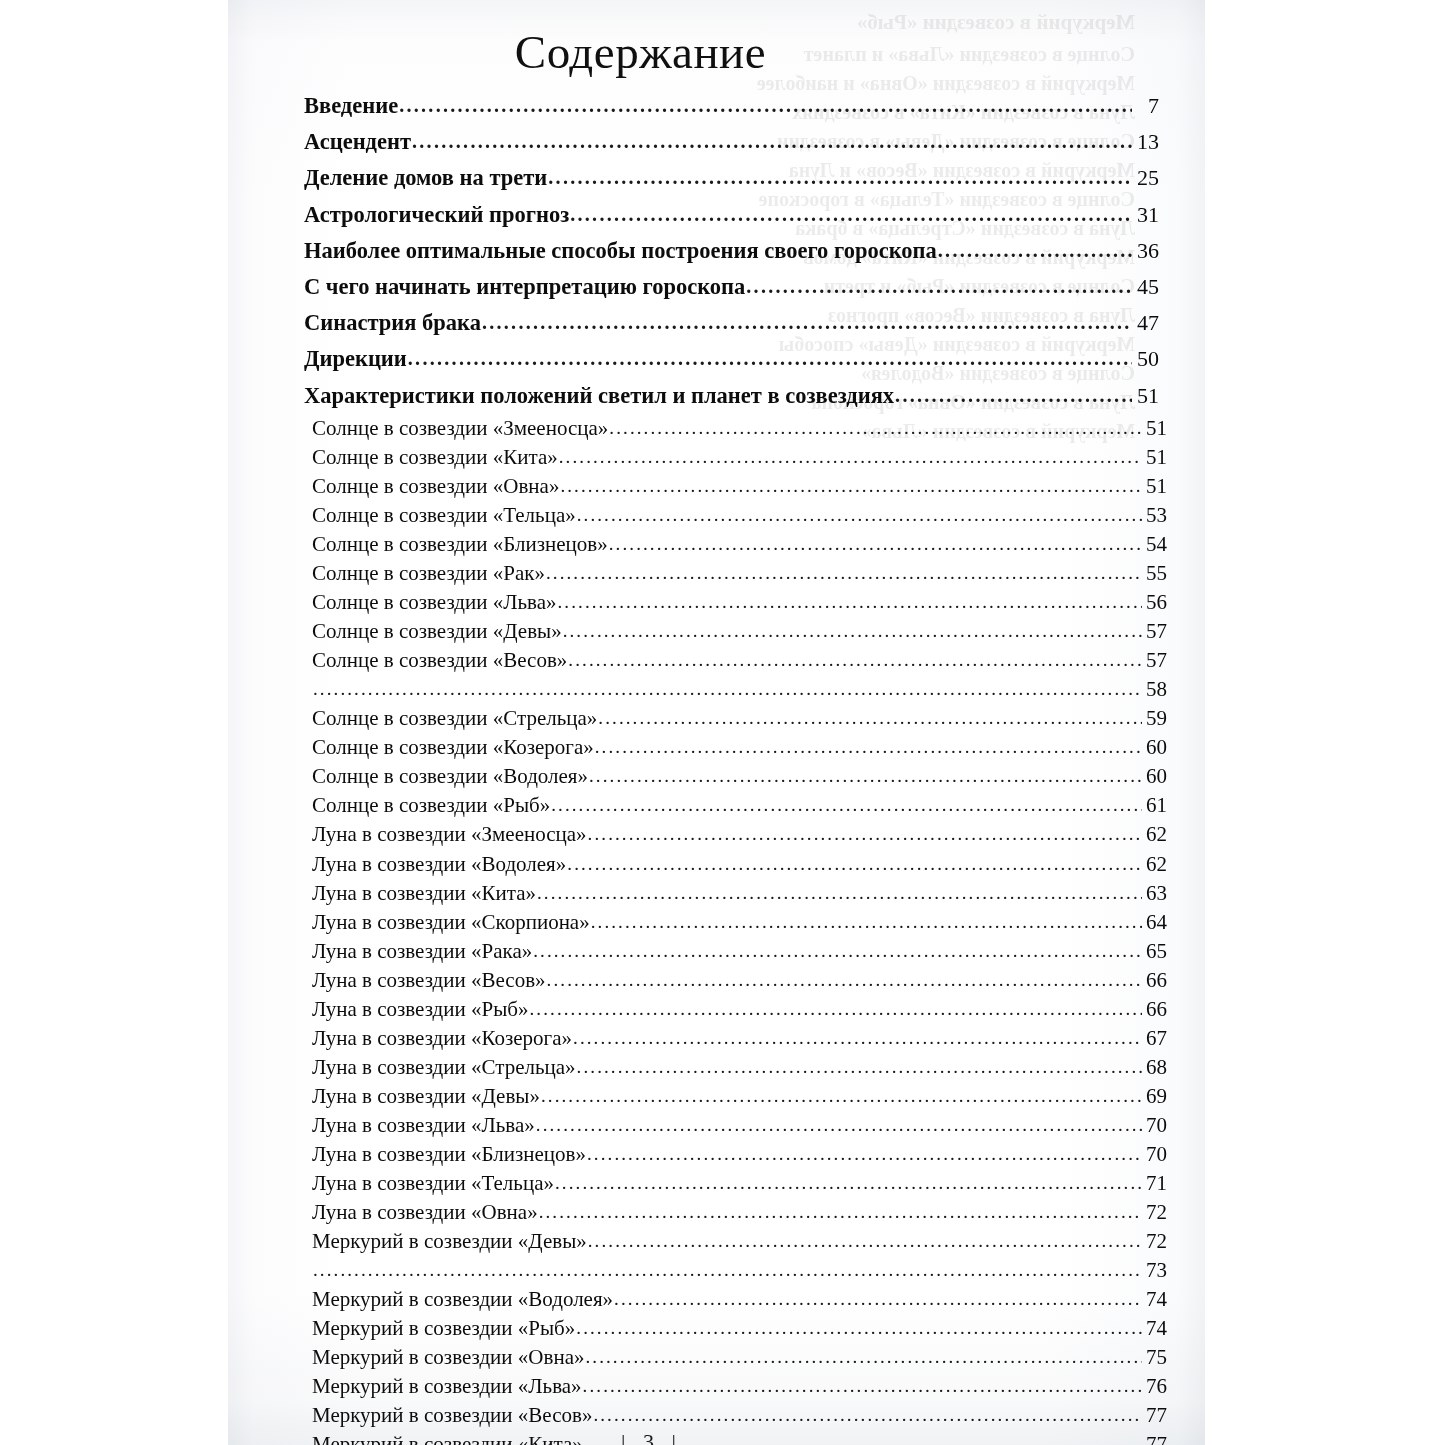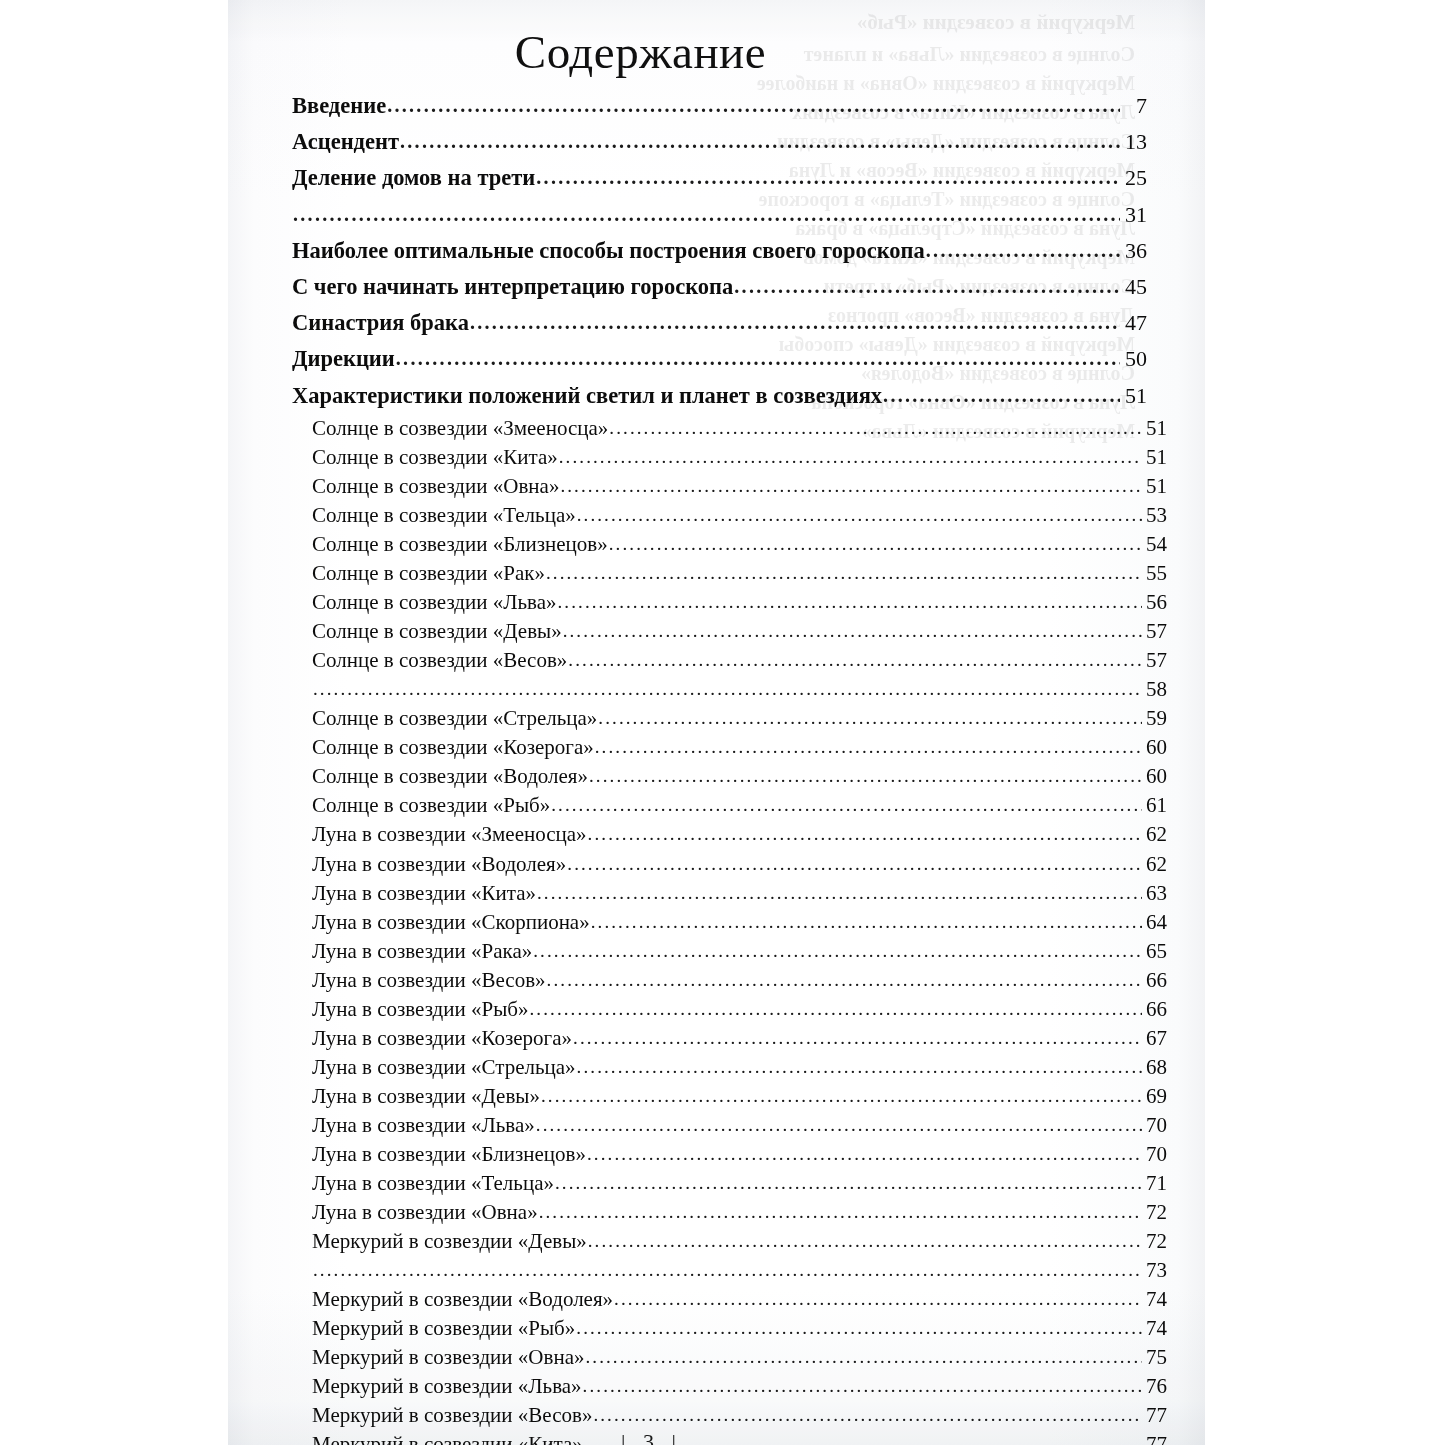--- a/index.html
+++ b/index.html
@@ -90,21 +90,21 @@
     flex:0 0 auto;
     text-align:right;
     font-variant-numeric:lining-nums;
   }
 
   
   .lvl1{
     font-weight:700;
     font-size:22.5px;
     line-height:36.2px;
-    margin-left:4px;
+    margin-left:16px;
   }
   .lvl1 .t-dots{font-size:20px;letter-spacing:2.3px;position:relative;top:-1px;}
   .lvl1 .t-page{font-weight:400;font-size:22px;min-width:26px;}
 
   
   .lvl2{
     font-weight:400;
     font-size:21px;
     line-height:29.05px;
     margin-left:24px;
@@ -164,20 +164,21 @@
           <span class="t-label">Асцендент</span>
           <span class="t-dots">............................................................................................................................................................................................................................</span>
           <span class="t-page">13</span>
         </li>
         <li class="toc-row lvl1">
           <span class="t-label">Деление домов на трети</span>
           <span class="t-dots">............................................................................................................................................................................................................................</span>
           <span class="t-page">25</span>
         </li>
         <li class="toc-row lvl1">
+          <span class="t-label">Астрологический прогноз</span>
           <span class="t-dots">............................................................................................................................................................................................................................</span>
           <span class="t-page">31</span>
         </li>
         <li class="toc-row lvl1">
           <span class="t-label">Наиболее оптимальные способы построения своего гороскопа</span>
           <span class="t-dots">............................................................................................................................................................................................................................</span>
           <span class="t-page">36</span>
         </li>
         <li class="toc-row lvl1">
           <span class="t-label">С чего начинать интерпретацию гороскопа</span>

